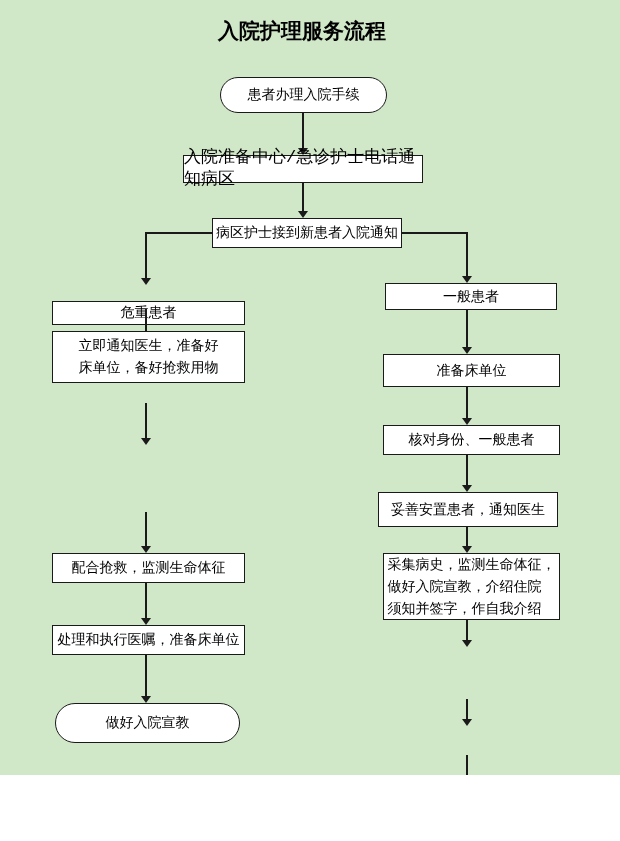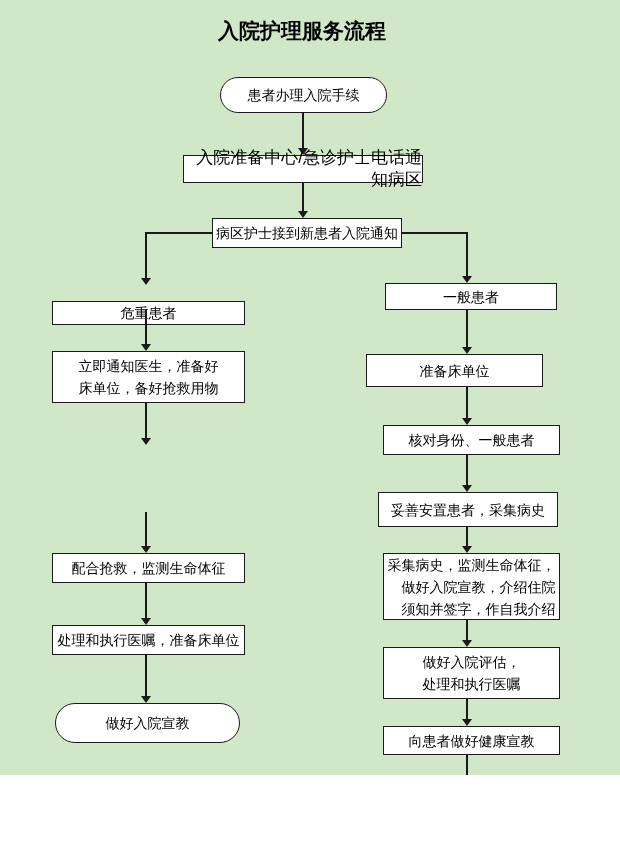--- a/index.html
+++ b/index.html
@@ -5,33 +5,33 @@
   :root{
     --background:#d0e7c8;
     --node_fill:#ffffff;
     --line:#1a1a1a;
   }
   html,body{margin:0;padding:0;}
   .canvas{
     position:relative;
     width:620px;height:775px;
     background:var(--background);
-    font-family:Liberation Sans, sans-serif;
+    font-family:Liberation Mono, monospace;
     color:#000;
     overflow:hidden;
   }
   .title{
     position:absolute;left:0;top:17px;width:604px;
     text-align:center;
     font-size:21px;font-weight:bold;
   }
   .node{
     position:absolute;
     display:flex;align-items:center;justify-content:center;
-    text-align:right;
+    text-align:left;
     background:var(--node_fill);
     border:1.5px solid var(--line);
     font-size:14px;line-height:22px;
     white-space:pre-line;
     box-sizing:border-box;
   }
   .oval{border-radius:999px;}
   .small{font-size:17px;}
   .arrow-v{position:absolute;width:10px;}
   .arrow-v::before{
@@ -67,21 +67,21 @@
 
   <div class="line-h" style="left:145px;top:232px;width:68px"></div>
   <div class="line-h" style="left:402px;top:232px;width:66px"></div>
   <div class="arrow-v" style="left:141px;top:232px;height:53px"></div>
   <div class="arrow-v" style="left:462px;top:232px;height:51px"></div>
 
   <div class="node box" style="left:52px;top:301px;width:193px;height:24px">危重患者</div>
 
   <div class="arrow-v" style="left:141px;top:309px;height:42px"></div>
 
-  <div class="node box" style="left:52px;top:351px;width:193px;height:52px">立即通知医生，准备好
+  <div class="node box" style="left:52px;top:331px;width:193px;height:52px">立即通知医生，准备好
 床单位，备好抢救用物</div>
 
   <div class="arrow-v" style="left:141px;top:403px;height:42px"></div>
 
 
   <div class="arrow-v" style="left:141px;top:512px;height:41px"></div>
 
   <div class="node box" style="left:52px;top:553px;width:193px;height:30px">配合抢救，监测生命体征</div>
 
   <div class="arrow-v" style="left:141px;top:583px;height:42px"></div>
@@ -89,42 +89,39 @@
   <div class="node box" style="left:52px;top:625px;width:193px;height:30px">处理和执行医嘱，准备床单位</div>
 
   <div class="arrow-v" style="left:141px;top:655px;height:48px"></div>
 
   <div class="node oval" style="left:55px;top:703px;width:185px;height:40px">做好入院宣教</div>
 
   <div class="node box" style="left:385px;top:283px;width:172px;height:27px">一般患者</div>
 
   <div class="arrow-v" style="left:462px;top:310px;height:44px"></div>
 
-  <div class="node box" style="left:366px;top:354px;width:177px;height:33px">准备床单位</div>
+  <div class="node box" style="left:383px;top:354px;width:177px;height:33px">准备床单位</div>
 
   <div class="arrow-v" style="left:462px;top:387px;height:38px"></div>
 
   <div class="node box" style="left:383px;top:425px;width:177px;height:30px">核对身份、一般患者</div>
 
   <div class="arrow-v" style="left:462px;top:455px;height:37px"></div>
 
-  <div class="node box" style="left:378px;top:492px;width:180px;height:35px">妥善安置患者，采集病史</div>
+  <div class="node box" style="left:378px;top:492px;width:180px;height:35px">妥善安置患者，通知医生</div>
 
   <div class="arrow-v" style="left:462px;top:527px;height:26px"></div>
 
   <div class="node box" style="left:383px;top:553px;width:177px;height:67px">采集病史，监测生命体征，
 做好入院宣教，介绍住院
 须知并签字，作自我介绍</div>
 
   <div class="arrow-v" style="left:462px;top:620px;height:27px"></div>
 
-  <div class="node box" style="left:383px;top:647px;width:177px;height:52px">做好入院评估，
-处理和执行医嘱</div>
 
   <div class="arrow-v" style="left:462px;top:699px;height:27px"></div>
 
-  <div class="node box" style="left:383px;top:726px;width:177px;height:29px">向患者做好健康宣教</div>
 
   <div class="arrow-v" style="left:462px;top:755px;height:28px"></div>
 
   <div class="node oval" style="left:373px;top:783px;width:187px;height:45px">做好记录</div>
 
 </div>
 
 </body></html>

